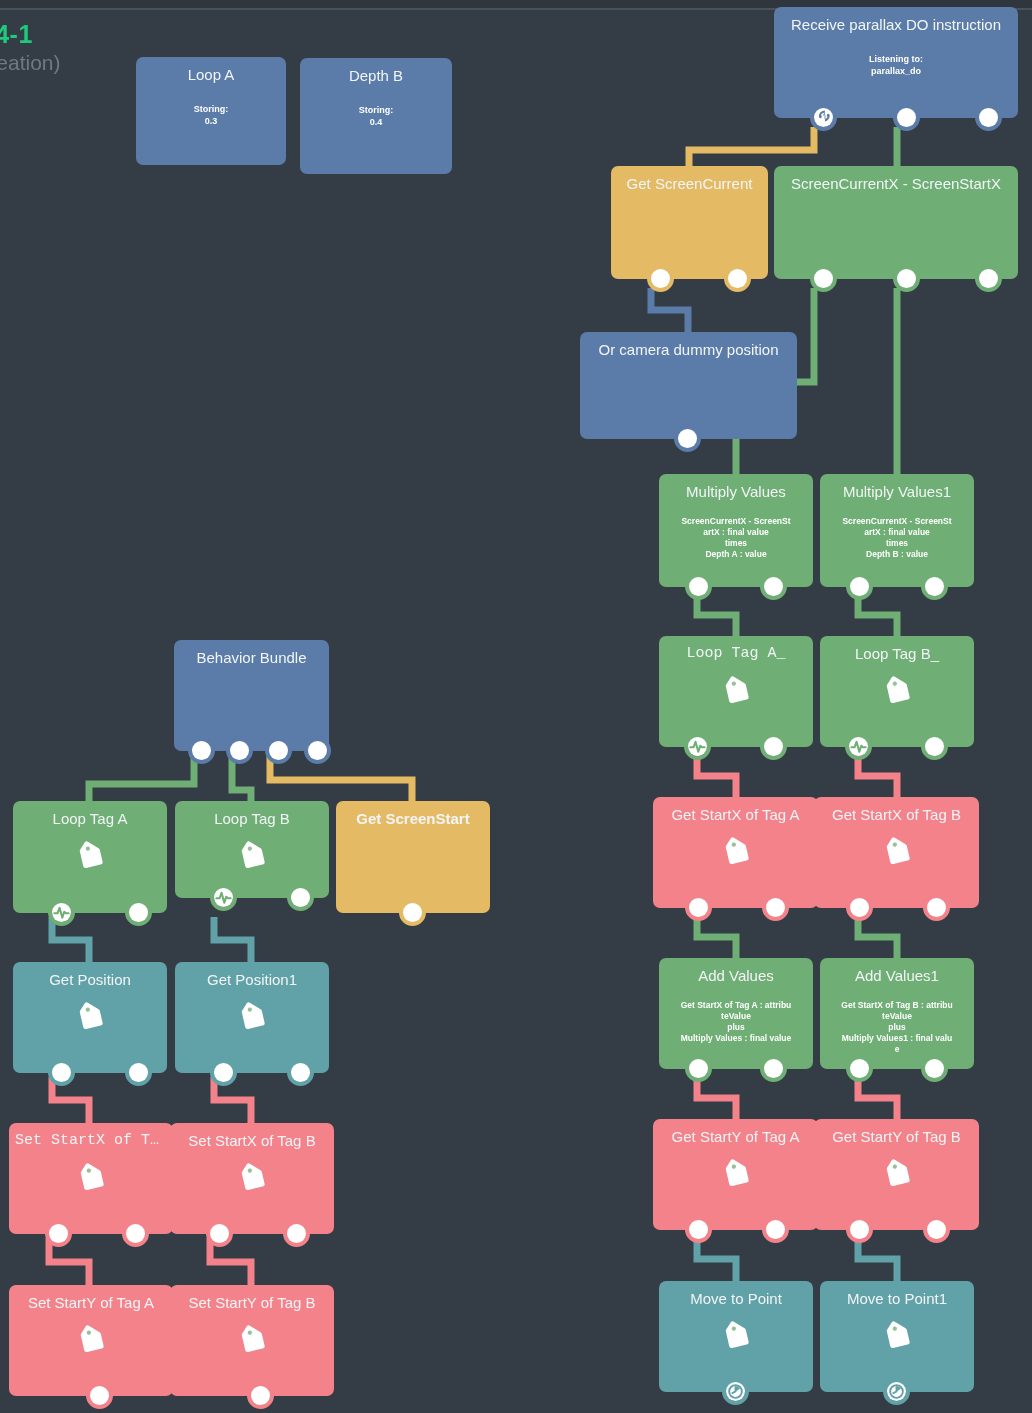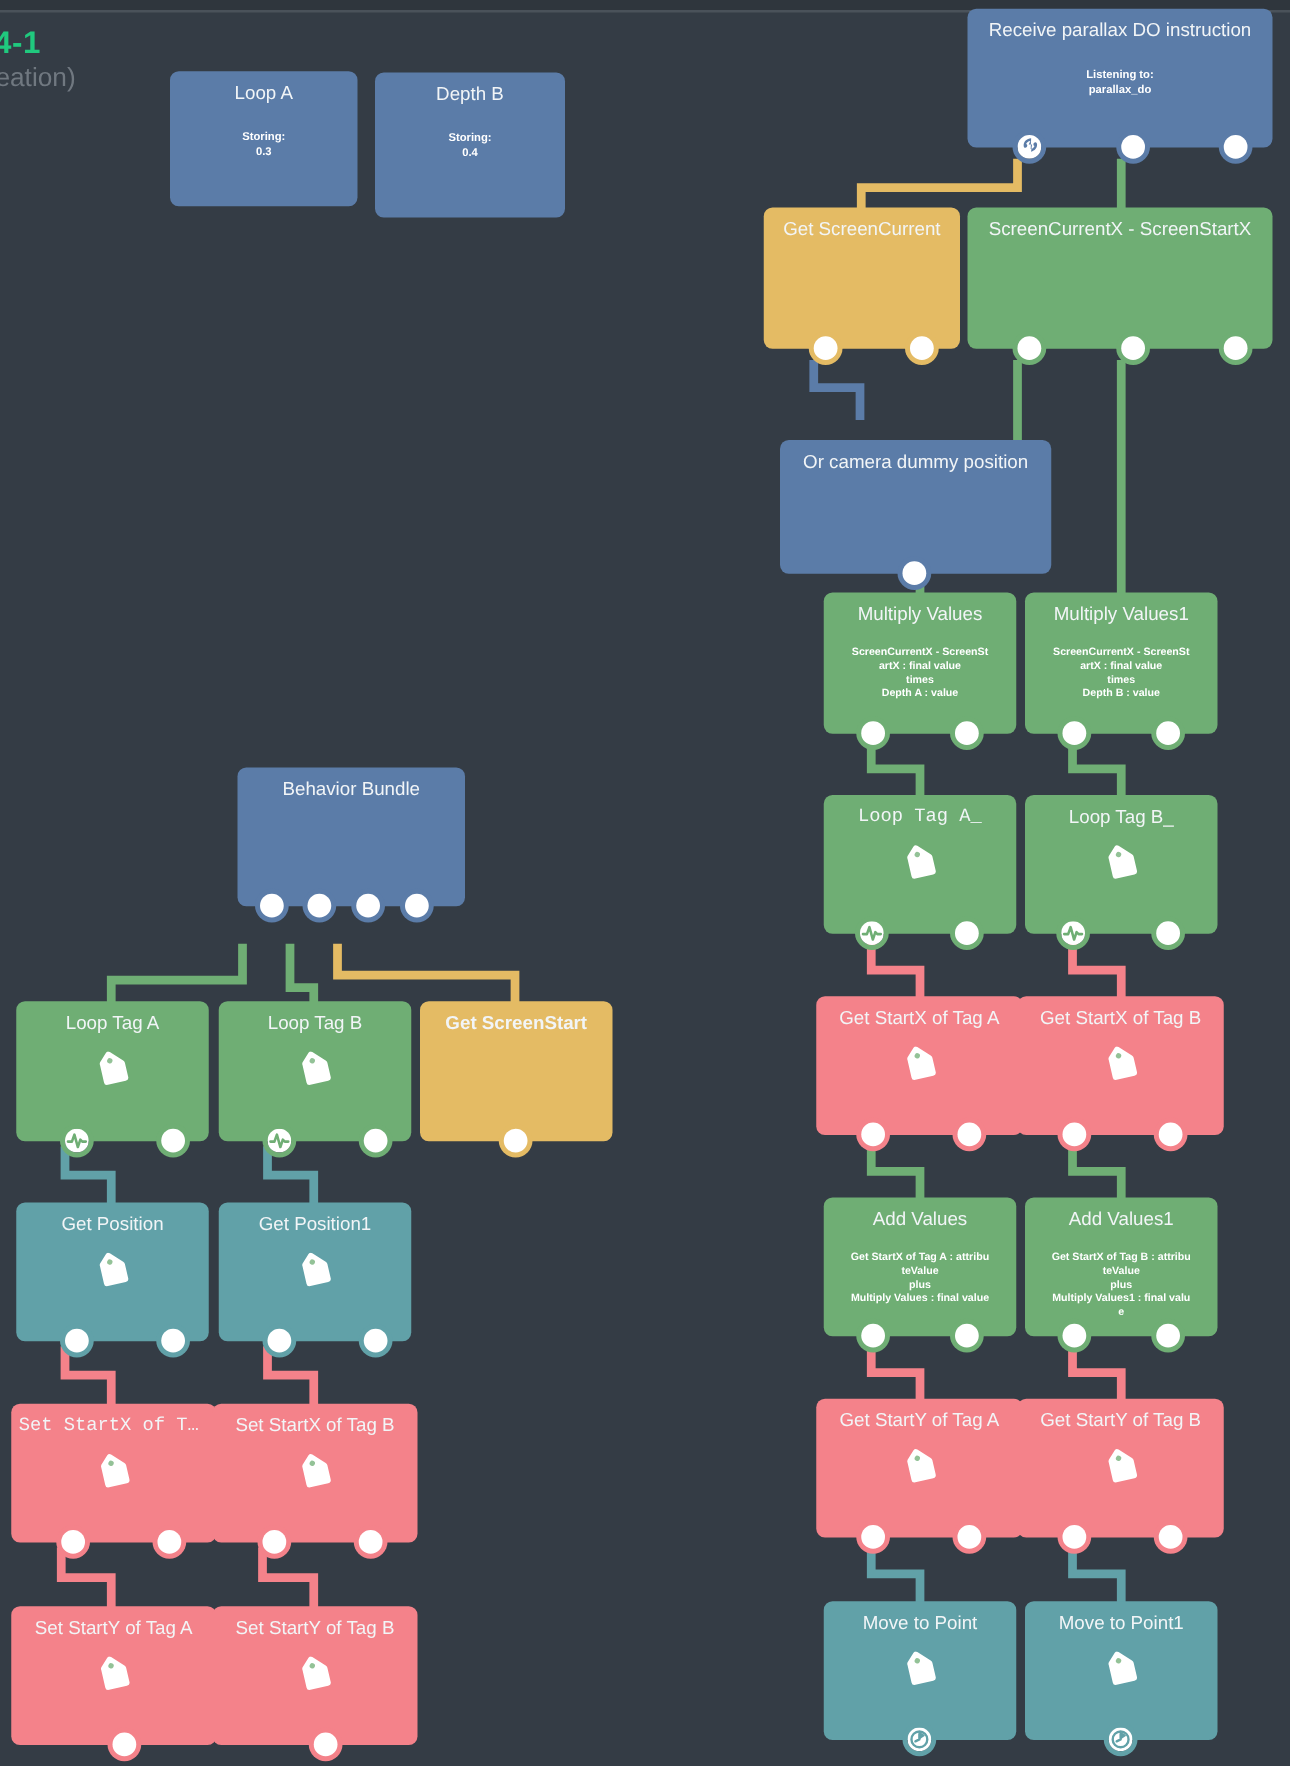--- a/index.html
+++ b/index.html
@@ -119,21 +119,21 @@
         <div class="title">Get ScreenCurrent</div>
         <div class="port" style="left: 40px; bottom: -9px; box-shadow: rgb(228, 187, 100) 0px 0px 0px 4px;"></div>
         <div class="port" style="left: 117px; bottom: -9px; box-shadow: rgb(228, 187, 100) 0px 0px 0px 4px;"></div>
       </div>
       <div class="node n-green" style="left: 774px; top: 166px; width: 244px; height: 113px;">
         <div class="title">ScreenCurrentX - ScreenStartX</div>
         <div class="port" style="left: 40px; bottom: -9px; box-shadow: rgb(111, 174, 116) 0px 0px 0px 4px;"></div>
         <div class="port" style="left: 123px; bottom: -9px; box-shadow: rgb(111, 174, 116) 0px 0px 0px 4px;"></div>
         <div class="port" style="left: 205px; bottom: -9px; box-shadow: rgb(111, 174, 116) 0px 0px 0px 4px;"></div>
       </div>
-      <div class="node n-blue" style="left: 580px; top: 352px; width: 217px; height: 107px; margin-left: 44px;">
+      <div class="node n-blue" style="left: 580px; top: 332px; width: 217px; height: 107px;">
         <div class="title">Or camera dummy position</div>
         <div class="port" style="left: 98px; bottom: -9px; box-shadow: rgb(91, 124, 168) 0px 0px 0px 4px;"></div>
       </div>
       <div class="node n-green" style="left: 659px; top: 474px; width: 154px; height: 113px;">
         <div class="title">Multiply Values</div>
         <div class="body">ScreenCurrentX - ScreenSt<br>artX : final value<br>times<br>Depth A : value</div>
         <div class="port" style="left: 30px; bottom: -9px; box-shadow: rgb(111, 174, 116) 0px 0px 0px 4px;"></div>
         <div class="port" style="left: 105px; bottom: -9px; box-shadow: rgb(111, 174, 116) 0px 0px 0px 4px;"></div>
       </div>
       <div class="node n-green" style="left: 820px; top: 474px; width: 154px; height: 113px;">
@@ -255,21 +255,21 @@
             </g>
           </svg></span>
         <div class="port ico" style="left: 67px; bottom: -9px; box-shadow: rgb(97, 161, 168) 0px 0px 0px 4px; background: transparent;">
           <svg width="19" height="19" viewBox="0 0 24 24">
             <circle cx="12" cy="12" r="12" fill="#ffffff"></circle>
             <path d="M12 12 L12 5.2 A6.8 6.8 0 0 1 17.6 8.4 Z" fill="#61a1a8"></path>
             <path d="M12 4 A8 8 0 1 0 12 20 A8 8 0 0 0 12 4 Z M12 6.6 L12 12 L8 14" fill="none" stroke="#61a1a8" stroke-width="2.4" stroke-linecap="round" stroke-linejoin="round"></path>
           </svg>
         </div>
       </div>
-      <div class="node n-blue" style="left: 174px; top: 614px; width: 182px; height: 111px; margin-left: 16px;">
+      <div class="node n-blue" style="left: 174px; top: 640px; width: 155px; height: 111px;">
         <div class="title">Behavior Bundle</div>
         <div class="port" style="left: 18px; bottom: -9px; box-shadow: rgb(91, 124, 168) 0px 0px 0px 4px;"></div>
         <div class="port" style="left: 56px; bottom: -9px; box-shadow: rgb(91, 124, 168) 0px 0px 0px 4px;"></div>
         <div class="port" style="left: 95px; bottom: -9px; box-shadow: rgb(91, 124, 168) 0px 0px 0px 4px;"></div>
         <div class="port" style="left: 134px; bottom: -9px; box-shadow: rgb(91, 124, 168) 0px 0px 0px 4px;"></div>
       </div>
       <div class="node n-green" style="left: 13px; top: 801px; width: 154px; height: 112px;">
         <div class="title">Loop Tag A</div>
         <span class="tagicon" style="top: 40px;"><svg width="34" height="34" viewBox="0 0 24 24">
             <g transform="rotate(32 12 12)">
@@ -278,21 +278,21 @@
             </g>
           </svg></span>
         <div class="port ico" style="left: 39px; bottom: -9px; box-shadow: rgb(111, 174, 116) 0px 0px 0px 4px; background: transparent;">
           <svg width="19" height="19" viewBox="0 0 24 24">
             <circle cx="12" cy="12" r="12" fill="#ffffff"></circle>
             <path d="M3 13 H7 L9.5 6 L13 18.5 L15.5 11 L17.5 13 H21" fill="none" stroke="#6fae74" stroke-width="2.6" stroke-linecap="round" stroke-linejoin="round"></path>
           </svg>
         </div>
         <div class="port" style="left: 116px; bottom: -9px; box-shadow: rgb(111, 174, 116) 0px 0px 0px 4px;"></div>
       </div>
-      <div class="node n-green" style="left: 175px; top: 801px; width: 154px; height: 112px; padding-left: 36px;">
+      <div class="node n-green" style="left: 175px; top: 801px; width: 154px; height: 97px; padding-left: 36px;">
         <div class="title">Loop Tag B</div>
         <span class="tagicon" style="top: 40px;"><svg width="34" height="34" viewBox="0 0 24 24">
             <g transform="rotate(32 12 12)">
               <path d="M3 4.5 A1.6 1.6 0 0 1 4.6 3 L13.5 3 A2 2 0 0 1 15 3.6 L20.8 9.4 A1.8 1.8 0 0 1 20.8 12 L13.5 19.3 A1.8 1.8 0 0 1 10.9 19.3 L3.8 12.2 A2 2 0 0 1 3 10.8 Z" fill="#ffffff"></path>
               <circle cx="7.2" cy="7.2" r="1.5" fill="#6fae74" fill-opacity="0.75"></circle>
             </g>
           </svg></span>
         <div class="port ico" style="left: 39px; bottom: -9px; box-shadow: rgb(111, 174, 116) 0px 0px 0px 4px; background: transparent;">
           <svg width="19" height="19" viewBox="0 0 24 24">
             <circle cx="12" cy="12" r="12" fill="#ffffff"></circle>

